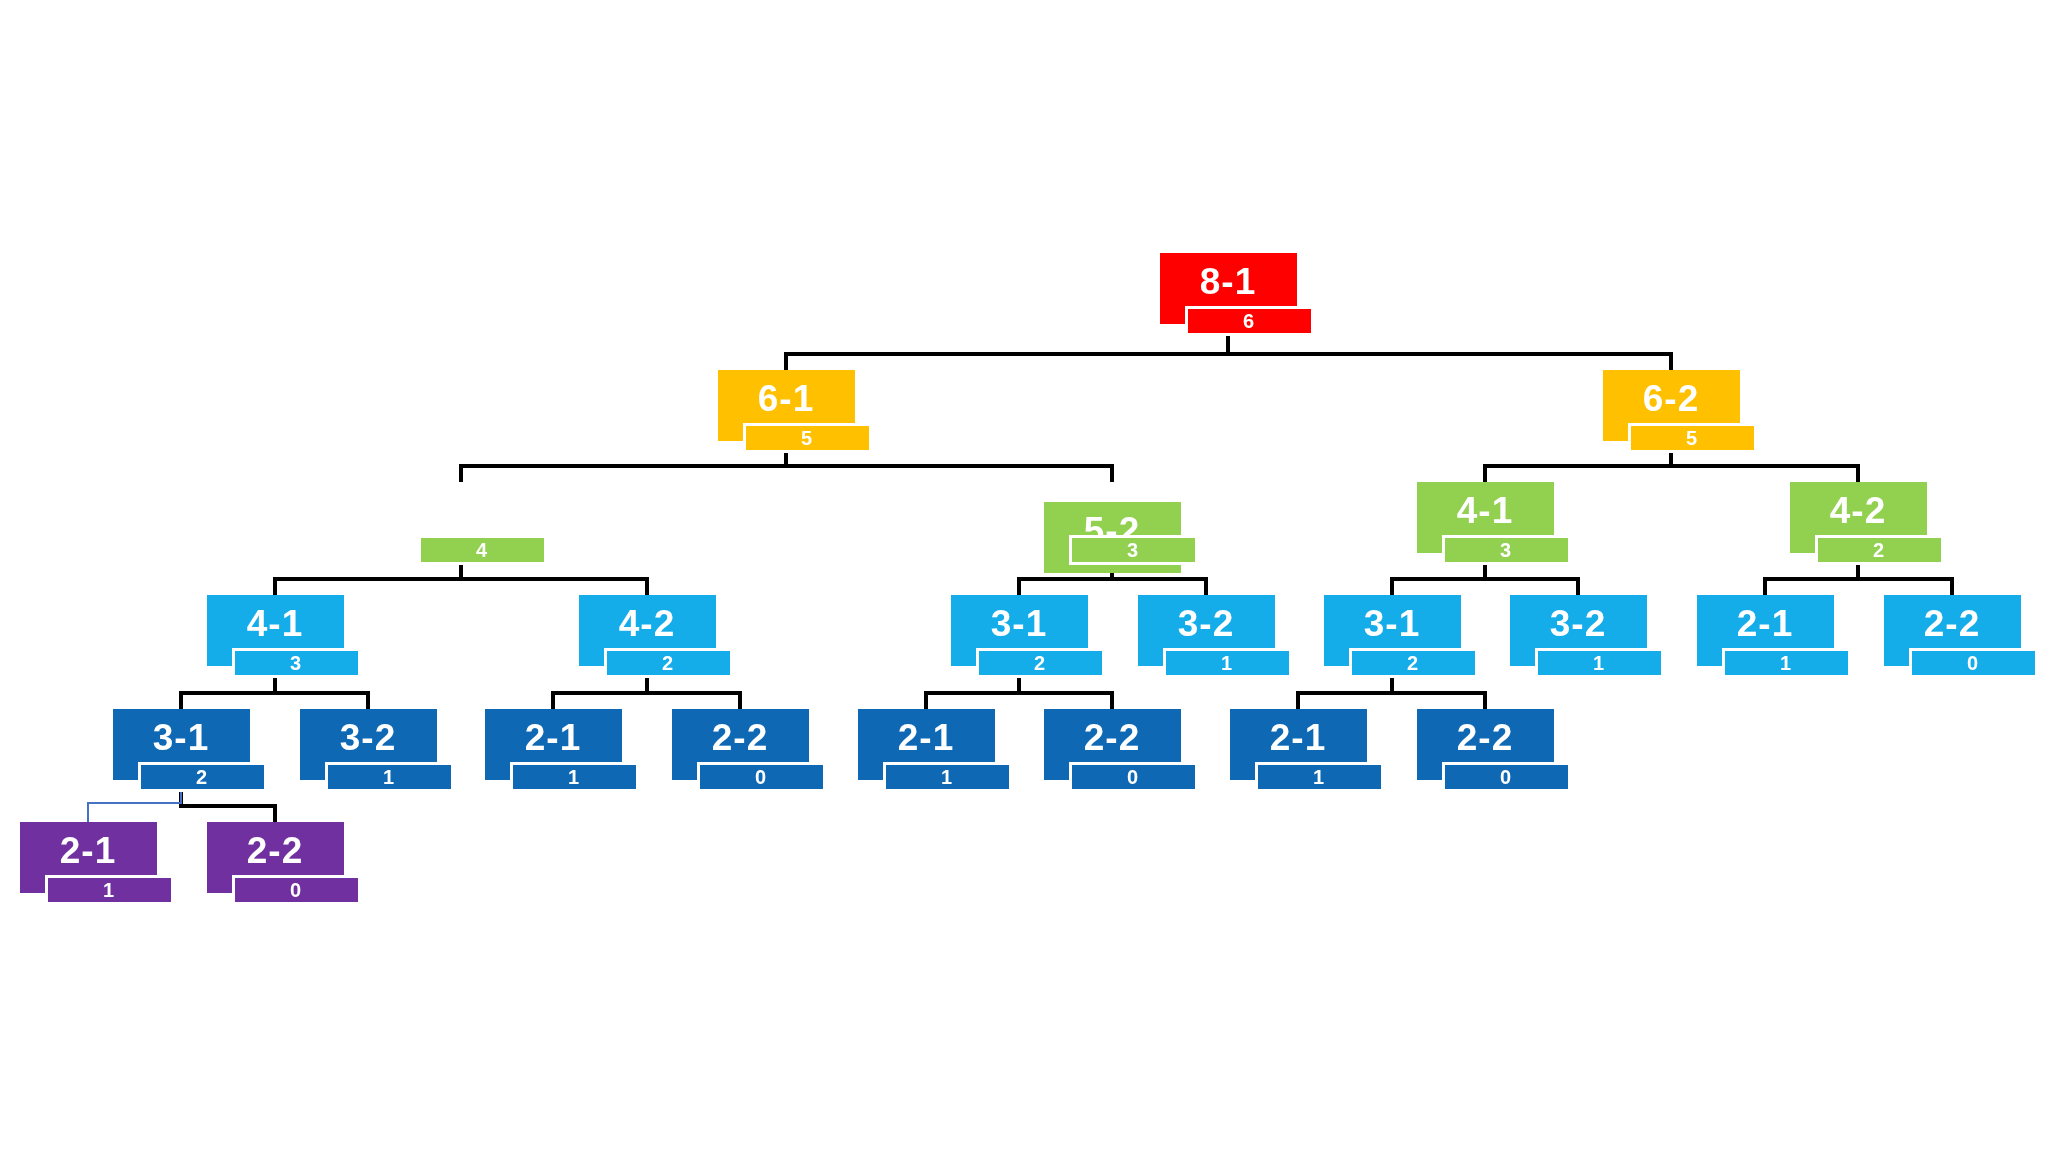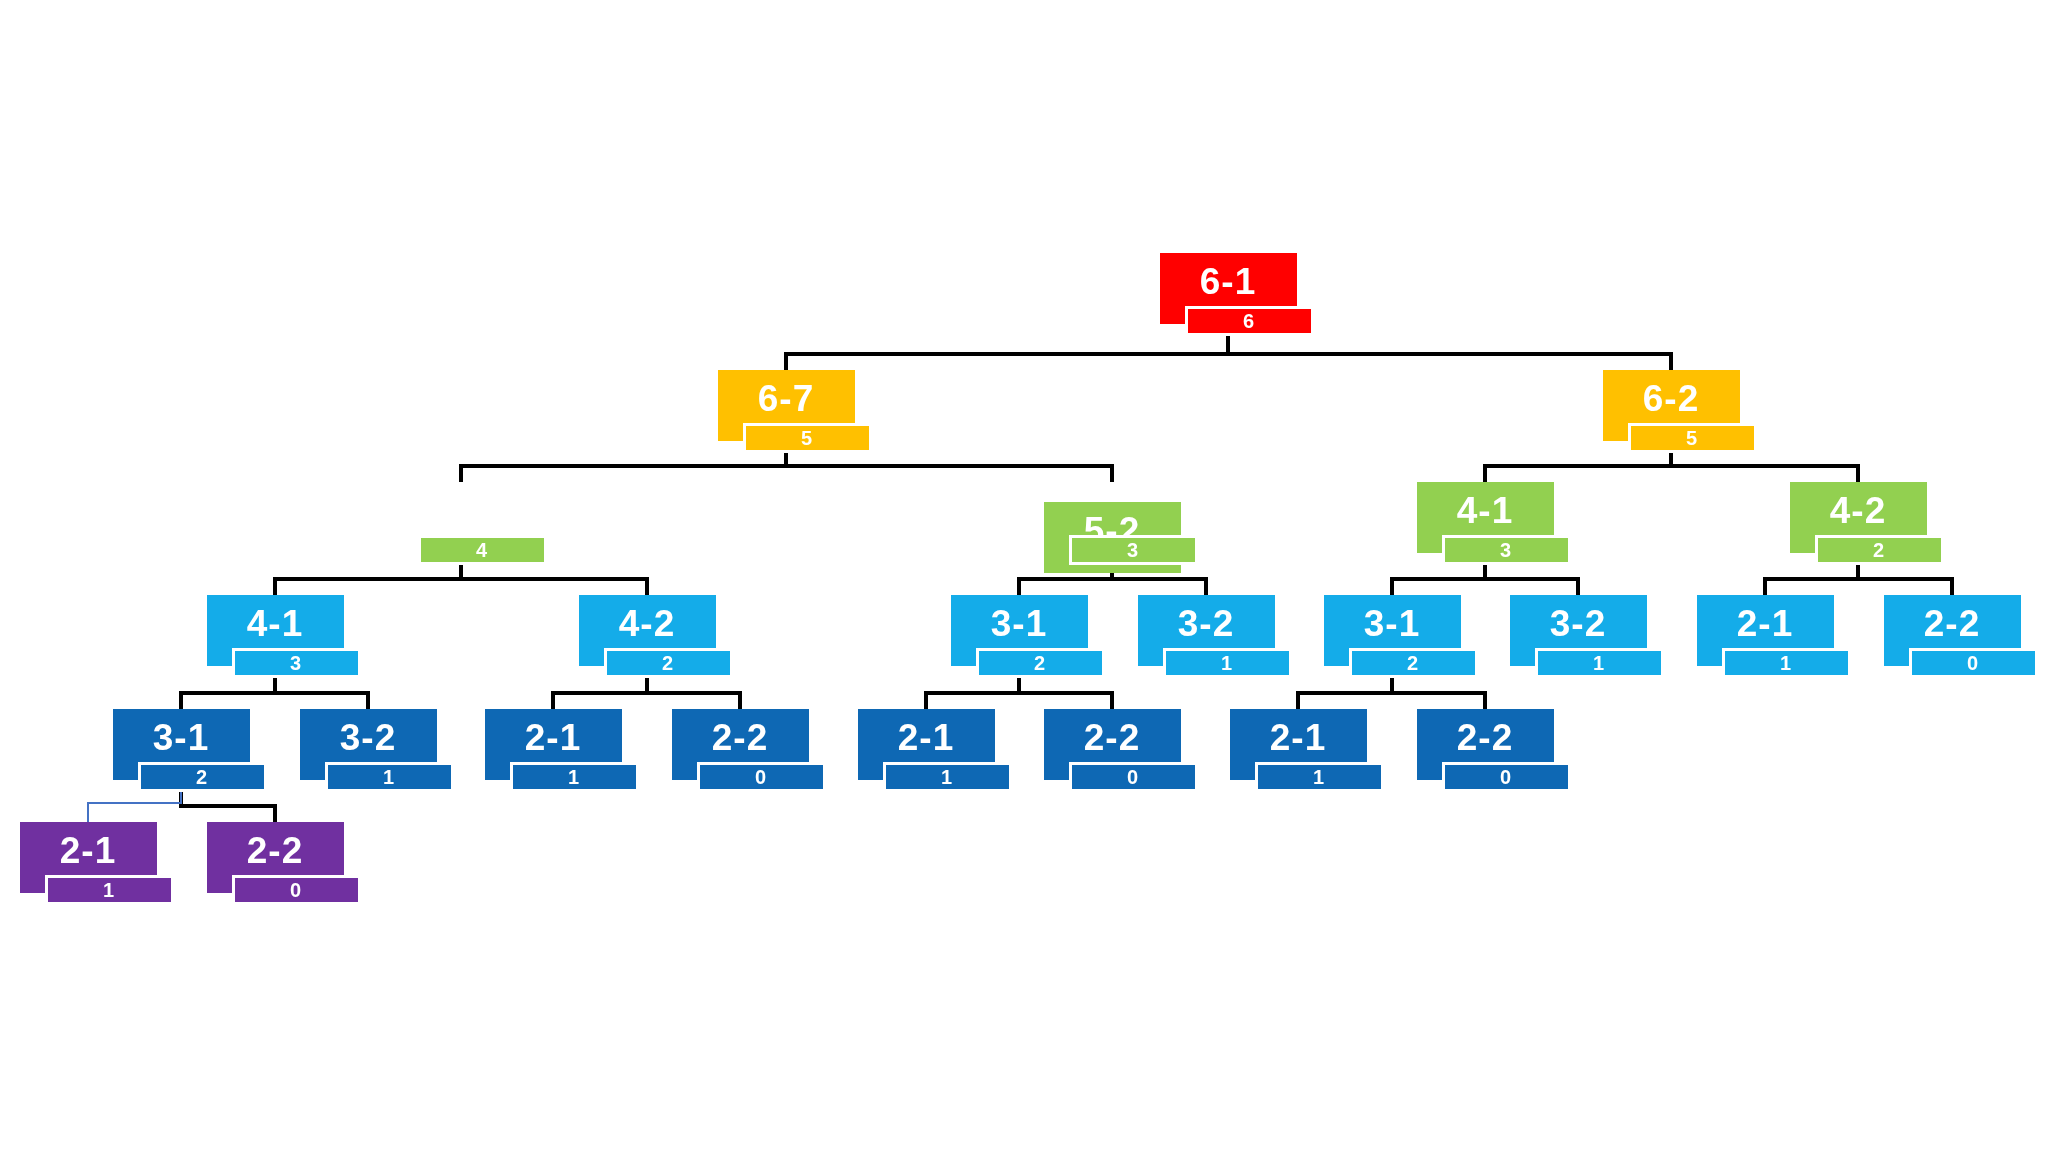--- a/index.html
+++ b/index.html
@@ -68,25 +68,25 @@
     <div class="edge" style="left: 1296px; top: 691px; width: 191px; height: 4px; background: rgb(0, 0, 0);"></div>
     <div class="edge" style="left: 1296px; top: 691px; width: 4px; height: 18px; background: rgb(0, 0, 0);"></div>
     <div class="edge" style="left: 1483px; top: 691px; width: 4px; height: 18px; background: rgb(0, 0, 0);"></div>
     <div class="edge" style="left: 179px; top: 789px; width: 4px; height: 19px; background: rgb(0, 0, 0);"></div>
     <div class="edge" style="left: 179px; top: 804px; width: 98px; height: 4px; background: rgb(0, 0, 0);"></div>
     <div class="edge" style="left: 273px; top: 804px; width: 4px; height: 18px; background: rgb(0, 0, 0);"></div>
     <div class="edge" style="left: 180px; top: 789px; width: 2px; height: 15px; background: rgb(68, 114, 196);"></div>
     <div class="edge" style="left: 87px; top: 802px; width: 95px; height: 2px; background: rgb(68, 114, 196);"></div>
     <div class="edge" style="left: 87px; top: 802px; width: 2px; height: 20px; background: rgb(68, 114, 196);"></div>
     <div class="node-main" style="left: 1159.5px; top: 253px; background: rgb(255, 0, 0);">
-      <span>6-1</span>
+      <span>8-1</span>
     </div>
     <div class="node-value" style="left: 1184.5px; top: 306px; background: rgb(255, 0, 0);">6</div>
     <div class="node-main" style="left: 717.5px; top: 370px; background: rgb(255, 192, 0);">
-      <span>6-7</span>
+      <span>6-1</span>
     </div>
     <div class="node-value" style="left: 742.5px; top: 423px; background: rgb(255, 192, 0);">5</div>
     <div class="node-main" style="left: 1602.5px; top: 370px; background: rgb(255, 192, 0);">
       <span>6-2</span>
     </div>
     <div class="node-value" style="left: 1627.5px; top: 423px; background: rgb(255, 192, 0);">5</div>
     <div class="node-value" style="left: 417.5px; top: 535px; background: rgb(146, 208, 80);">4</div>
     <div class="node-main" style="left: 1043.5px; top: 502px; background: rgb(146, 208, 80);">
       <span>5-2</span>
     </div>

